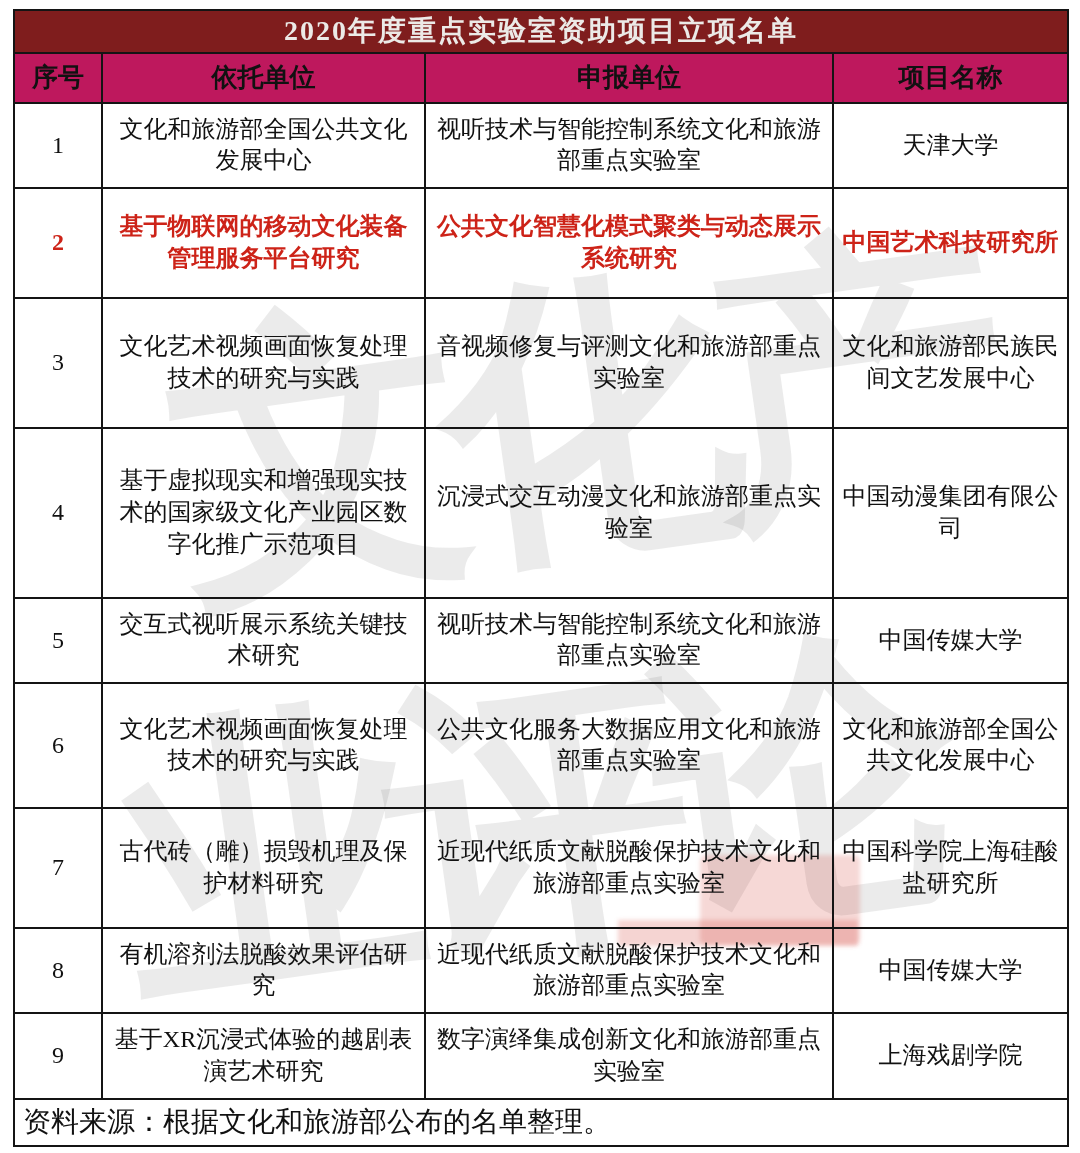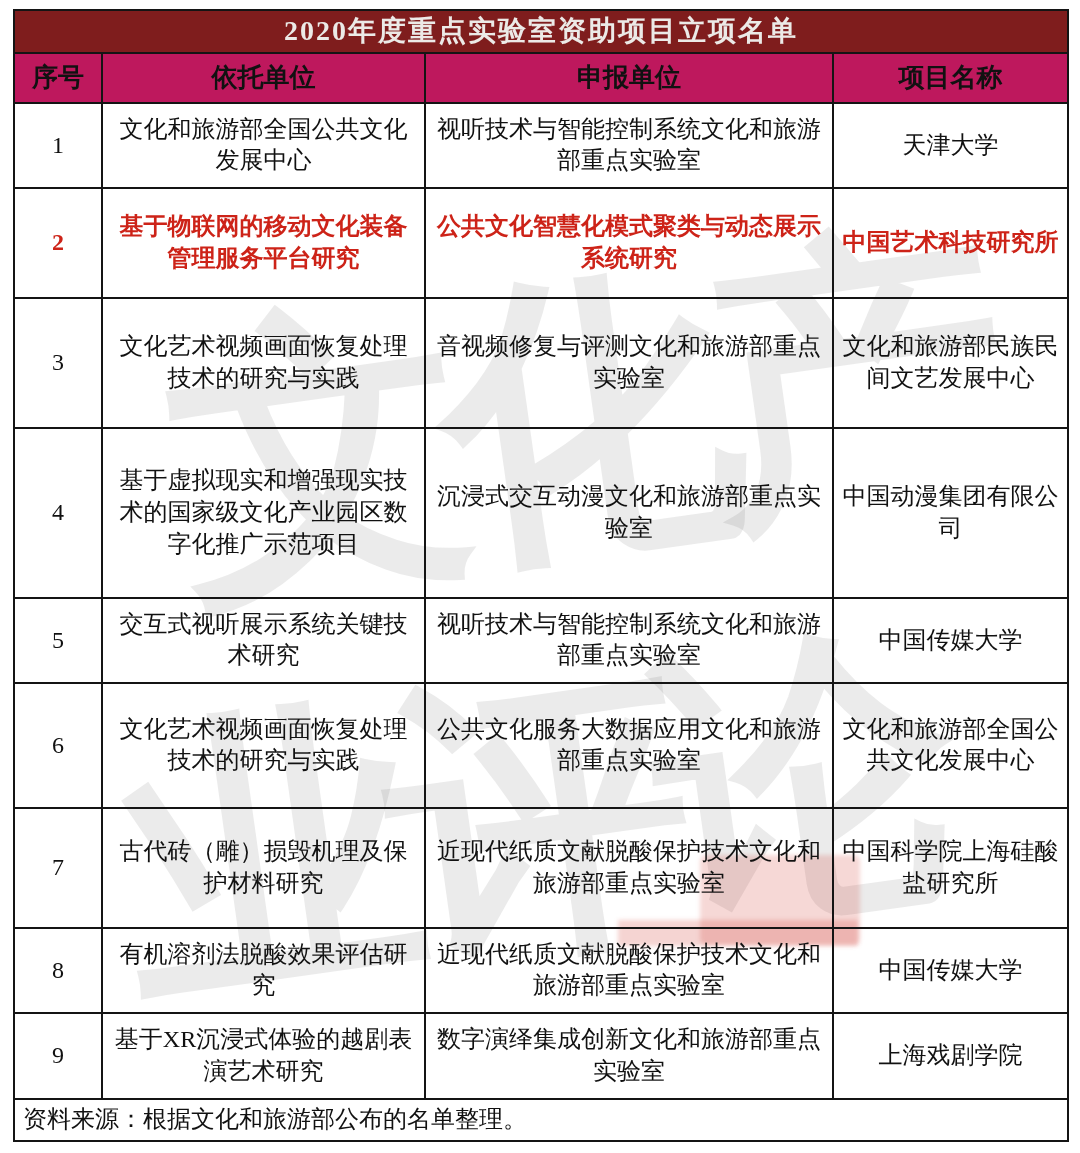--- a/index.html
+++ b/index.html
@@ -71,21 +71,21 @@
   tr.r2 { height: 110px; }
   tr.r3 { height: 130px; }
   tr.r4 { height: 170px; }
   tr.r5 { height: 85px; }
   tr.r6 { height: 125px; }
   tr.r7 { height: 120px; }
   tr.r8 { height: 85px; }
   tr.r9 { height: 86px; }
 
   tr.footer-row td {
-    text-align: left; font-size: 24px; height: 42px;
+    text-align: left; font-size: 28px; height: 42px;
     padding-left: 8px;
   }
 </style>
 </head>
 <body>
 
 <div class="page">
 
   <div class="watermark">
     <div class="wm-text wm-a">文化产</div>

